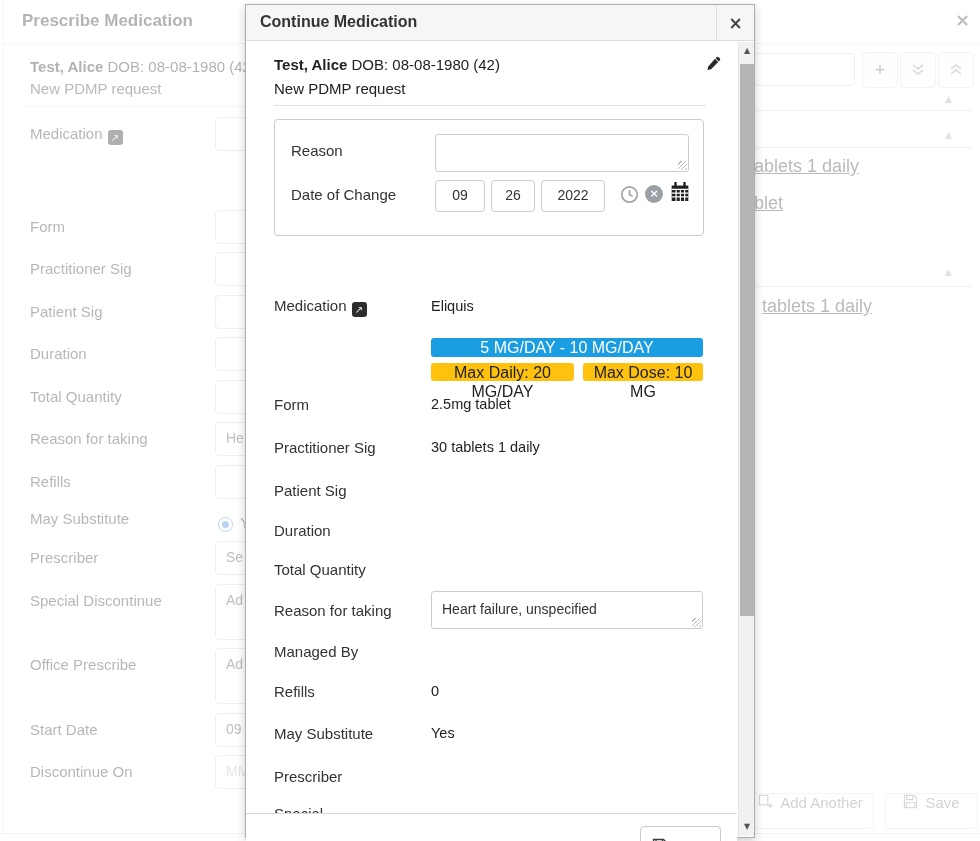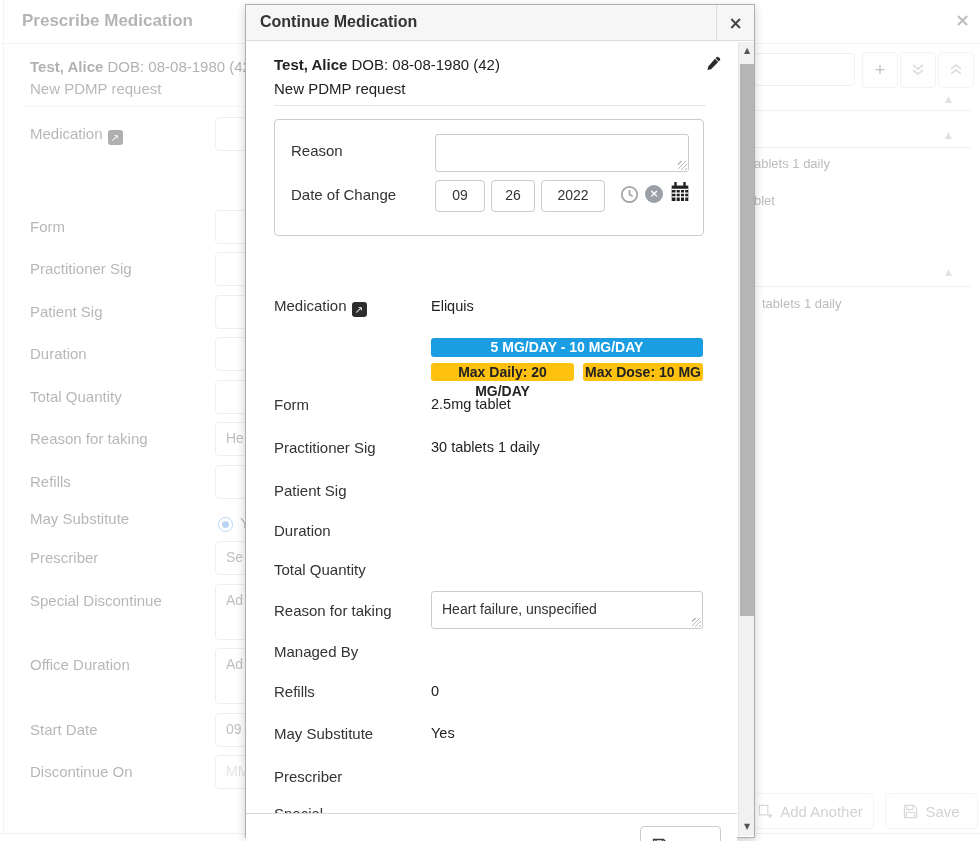--- a/index.html
+++ b/index.html
@@ -33,24 +33,24 @@
     border-radius:50%; background:#4a90d9; }
 
   .bg-right { position:absolute; left:752px; top:0; width:228px; height:833px; }
   .br-input { position:absolute; left:2px; top:53px; width:101px; height:33px;
     border:1px solid #d5d5d5; border-radius:4px; background:#fff; }
   .br-btn { position:absolute; top:52px; width:36px; height:36px; border:1px solid #e0e0e0;
     border-radius:4px; background:#fbfbfb; display:flex; align-items:center; justify-content:center;
     color:#666; font-size:18px; cursor:pointer; }
   .tri { position:absolute; left:193px; font-size:9px; color:#aab0b6; font-family:"DejaVu Sans",sans-serif; }
   .br-line { position:absolute; left:0; width:220px; height:1px; background:#d9d9d9; }
-  .br-frag { position:absolute; font-size:13px; color:#4a4a4a; white-space:nowrap; }
+  .br-frag { position:absolute; font-size:18px; color:#4a4a4a; white-space:nowrap;text-decoration:underline; }
 
   .bg-footer-btn { position:absolute; top:793px; height:36px; border:1px solid #e2e2e2; border-radius:4px;
-    background:#fff; color:#8a8a8a; font-size:15px; display:flex; align-items:center;
+    background:#fff; color:#8a8a8a; font-size:15px; display:flex; align-items:flex-start;
     justify-content:center; gap:7px; cursor:pointer; }
 
   
   .backdrop { position:absolute; inset:0; z-index:5; background:rgba(255,255,255,0.62); }
 
   
   .modal { position:absolute; left:245px; top:4px; width:510px; height:834px; z-index:10;
     background:#fff; border:1px solid #aeaeae; box-shadow:0 3px 9px rgba(0,0,0,0.2); }
   .modal-header { position:absolute; left:0; top:0; right:0; height:36px; background:#f6f6f6;
     border-bottom:1px solid #dcdcdc; }
@@ -74,21 +74,21 @@
   .rz::before { content:""; position:absolute; right:0; bottom:0; width:9px; height:9px;
     background:repeating-linear-gradient(135deg, transparent 0 2px, #b9b9b9 2px 3px); }
   .date-input { position:absolute; top:60px; height:32px; border:1px solid #ccc; border-radius:4px;
     text-align:center; font-size:14px; color:#333; padding-top:6px; background:#fff; }
   .d-icon { position:absolute; top:64px; cursor:pointer; }
   .xcirc { width:18px; height:18px; border-radius:50%; background:#9aa0a5; color:#fff; font-size:11px;
     font-weight:bold; text-align:center; line-height:18px; font-family:"DejaVu Sans",sans-serif; }
 
   .m-row-lbl { position:absolute; left:28px; font-size:15px; color:#333; white-space:nowrap; }
   .m-row-val { position:absolute; left:185px; font-size:14.5px; color:#222; white-space:nowrap; }
-  .badge { position:absolute; height:19px; border-radius:3px; font-size:14px; font-weight:bold;
+  .badge { position:absolute; height:19px; border-radius:3px; font-size:16px; font-weight:normal;
     text-align:center; line-height:19px; }
   .badge.blue { background:#1a9de1; color:#fff; left:185px; top:296px; width:272px; }
   .badge.yel { background:#fec10d; color:#222; height:18px; }
   .m-ta { position:absolute; left:185px; top:549px; width:272px; height:38px; border:1px solid #ccc;
     border-radius:3px; background:#fff; font-size:14px; color:#333; padding:9px 10px; white-space:nowrap; }
 
   .modal-footer { position:absolute; left:0; right:17px; top:808px; height:63px; background:#fff;
     border-top:1px solid #d8d8d8; }
   .save-btn { position:absolute; right:16px; top:12px; width:81px; height:40px; background:#fff;
     border:1px solid #ccc; border-radius:4px; display:flex; align-items:center; justify-content:center;
@@ -158,21 +158,21 @@
   </div>
   <div class="bg-row" style="top:549px">
     <span class="bg-lbl">Prescriber</span>
     <div class="bg-input" style="top:-8px">Se</div>
   </div>
   <div class="bg-row" style="top:592px">
     <span class="bg-lbl">Special Discontinue</span>
     <div class="bg-input ta" style="top:-8px">Ad</div>
   </div>
   <div class="bg-row" style="top:656px">
-    <span class="bg-lbl">Office Duration</span>
+    <span class="bg-lbl">Office Prescribe</span>
     <div class="bg-input ta" style="top:-8px">Ad</div>
   </div>
   <div class="bg-row" style="top:721px">
     <span class="bg-lbl">Start Date</span>
     <div class="bg-input" style="top:-8px">09</div>
   </div>
   <div class="bg-row" style="top:763px">
     <span class="bg-lbl">Discontinue On</span>
     <div class="bg-input ph" style="top:-8px">MM</div>
   </div>

